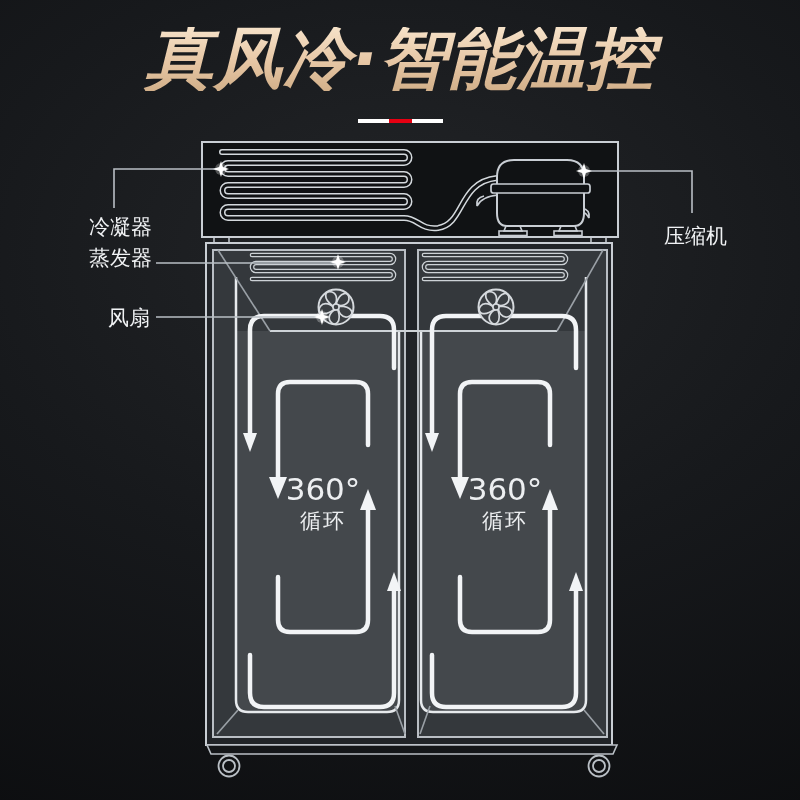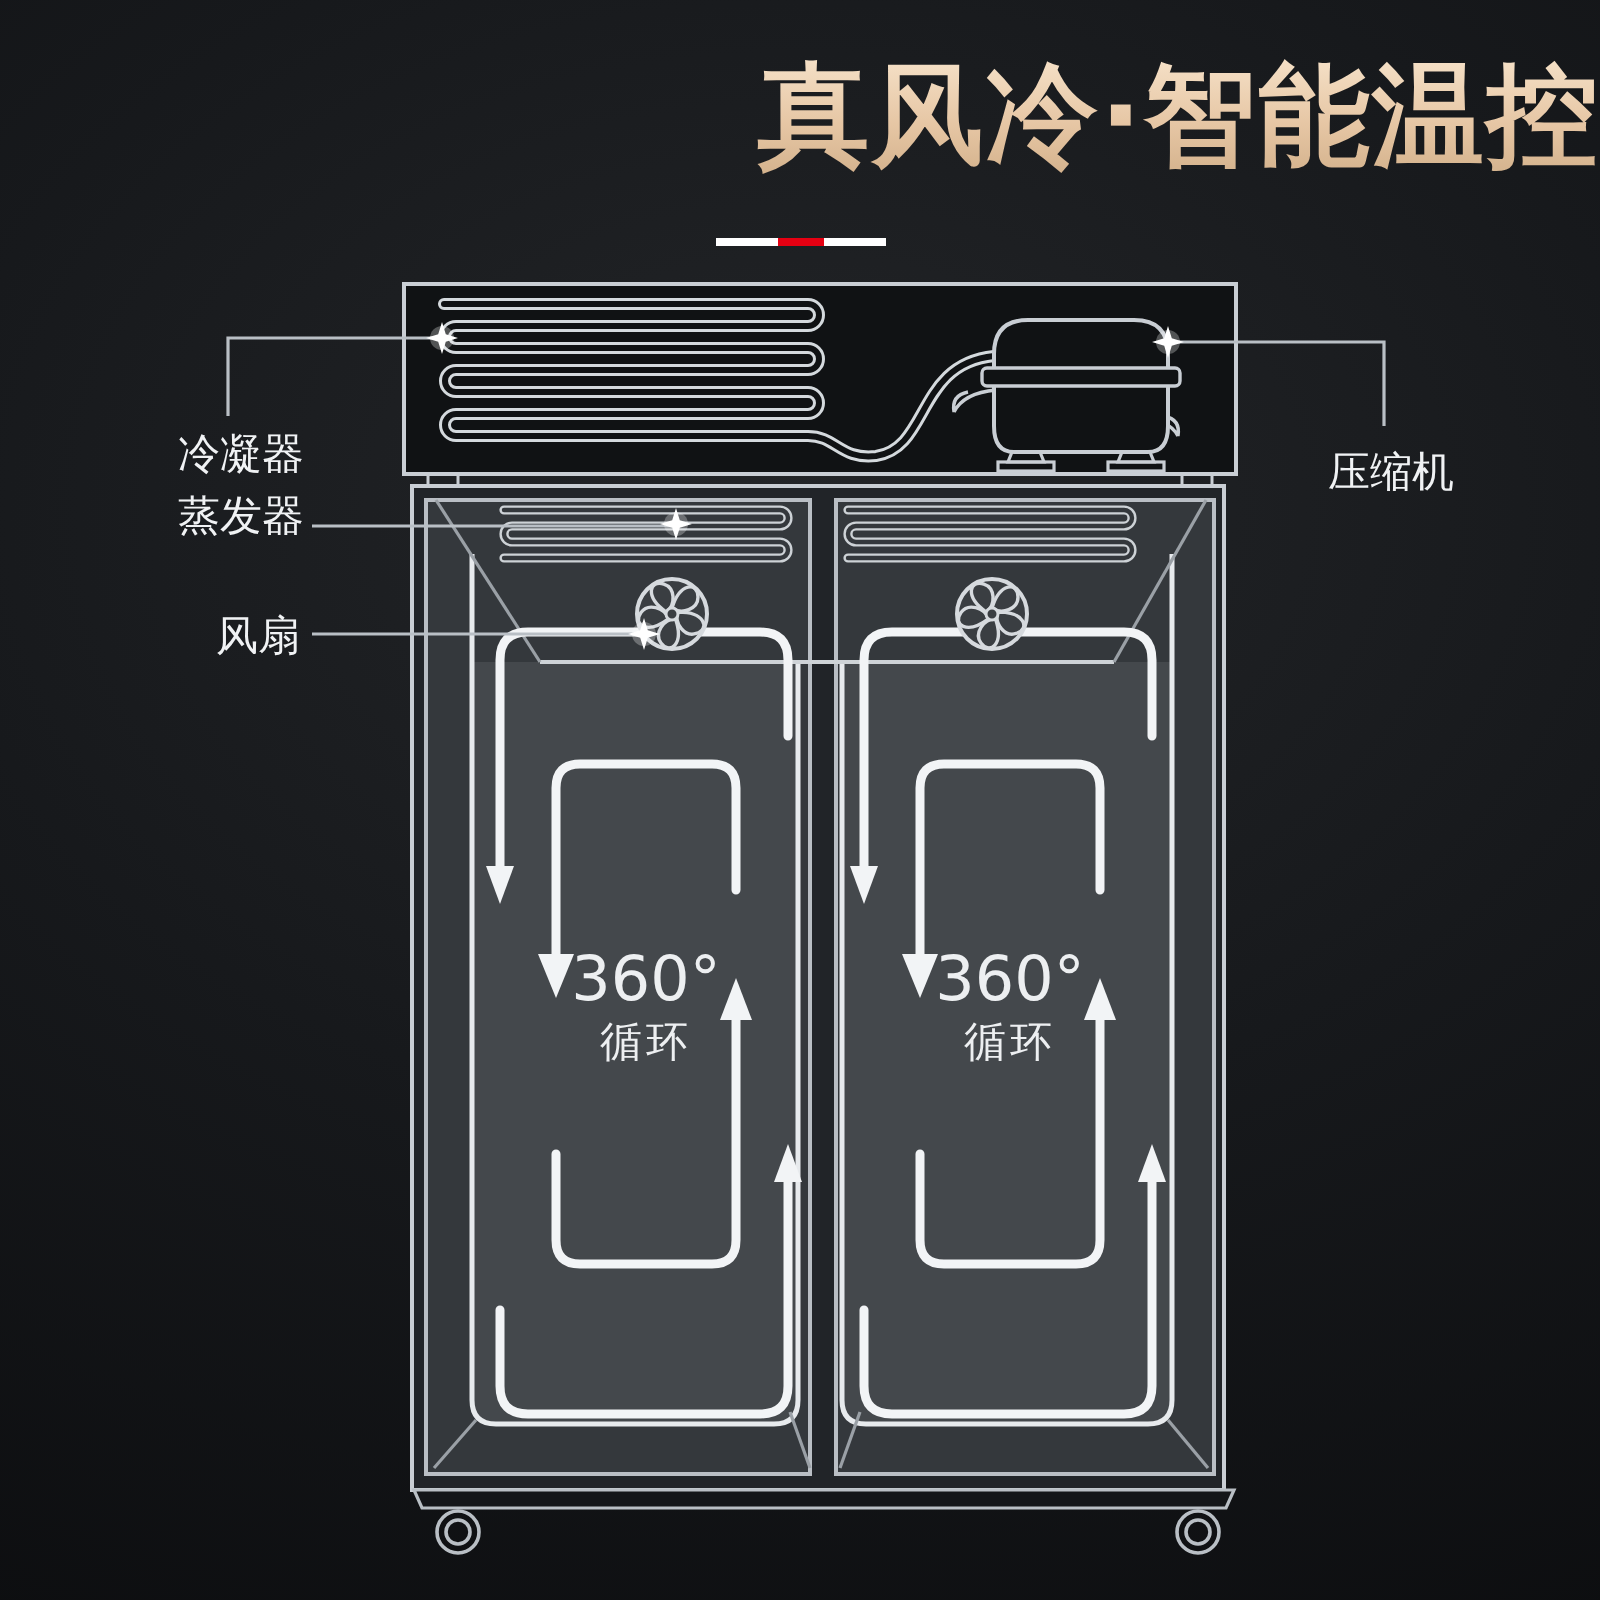--- a/index.html
+++ b/index.html
@@ -2,25 +2,26 @@
 <html><head>
 <meta charset="utf-8">
 <style>
   html,body{margin:0;padding:0;background:#000;}
   .stage{
     position:relative;width:800px;height:800px;overflow:hidden;
     background:radial-gradient(ellipse 120% 85% at 50% 32%, #232528 0%, #17191c 45%, #0b0c0e 100%);
     font-family:"DejaVu Sans","Liberation Sans",sans-serif;
   }
   .title{
-    position:absolute;top:27px;left:0;right:0;text-align:right;
-    font-size:56px;line-height:64px;font-weight:900;letter-spacing:1px;
+    position:absolute;top:27px;left:0;right:0;text-align:center;
+    font-size:68px;line-height:64px;font-weight:900;letter-spacing:1px;
     background:linear-gradient(180deg,#f6e2c9 0%,#e6c6a4 55%,#d2b08a 100%);
     -webkit-background-clip:text;background-clip:text;color:transparent;
     white-space:nowrap;
+    font-style:italic;
   }
   .divider{
     position:absolute;top:119px;left:0;right:0;height:4px;
     display:flex;justify-content:center;align-items:center;
   }
   .divider span{display:block;height:4px;}
   .seg-a{width:31px;}
   .seg-b{width:23px;}
   .seg-c{width:31px;}
   svg{position:absolute;left:0;top:0;}

